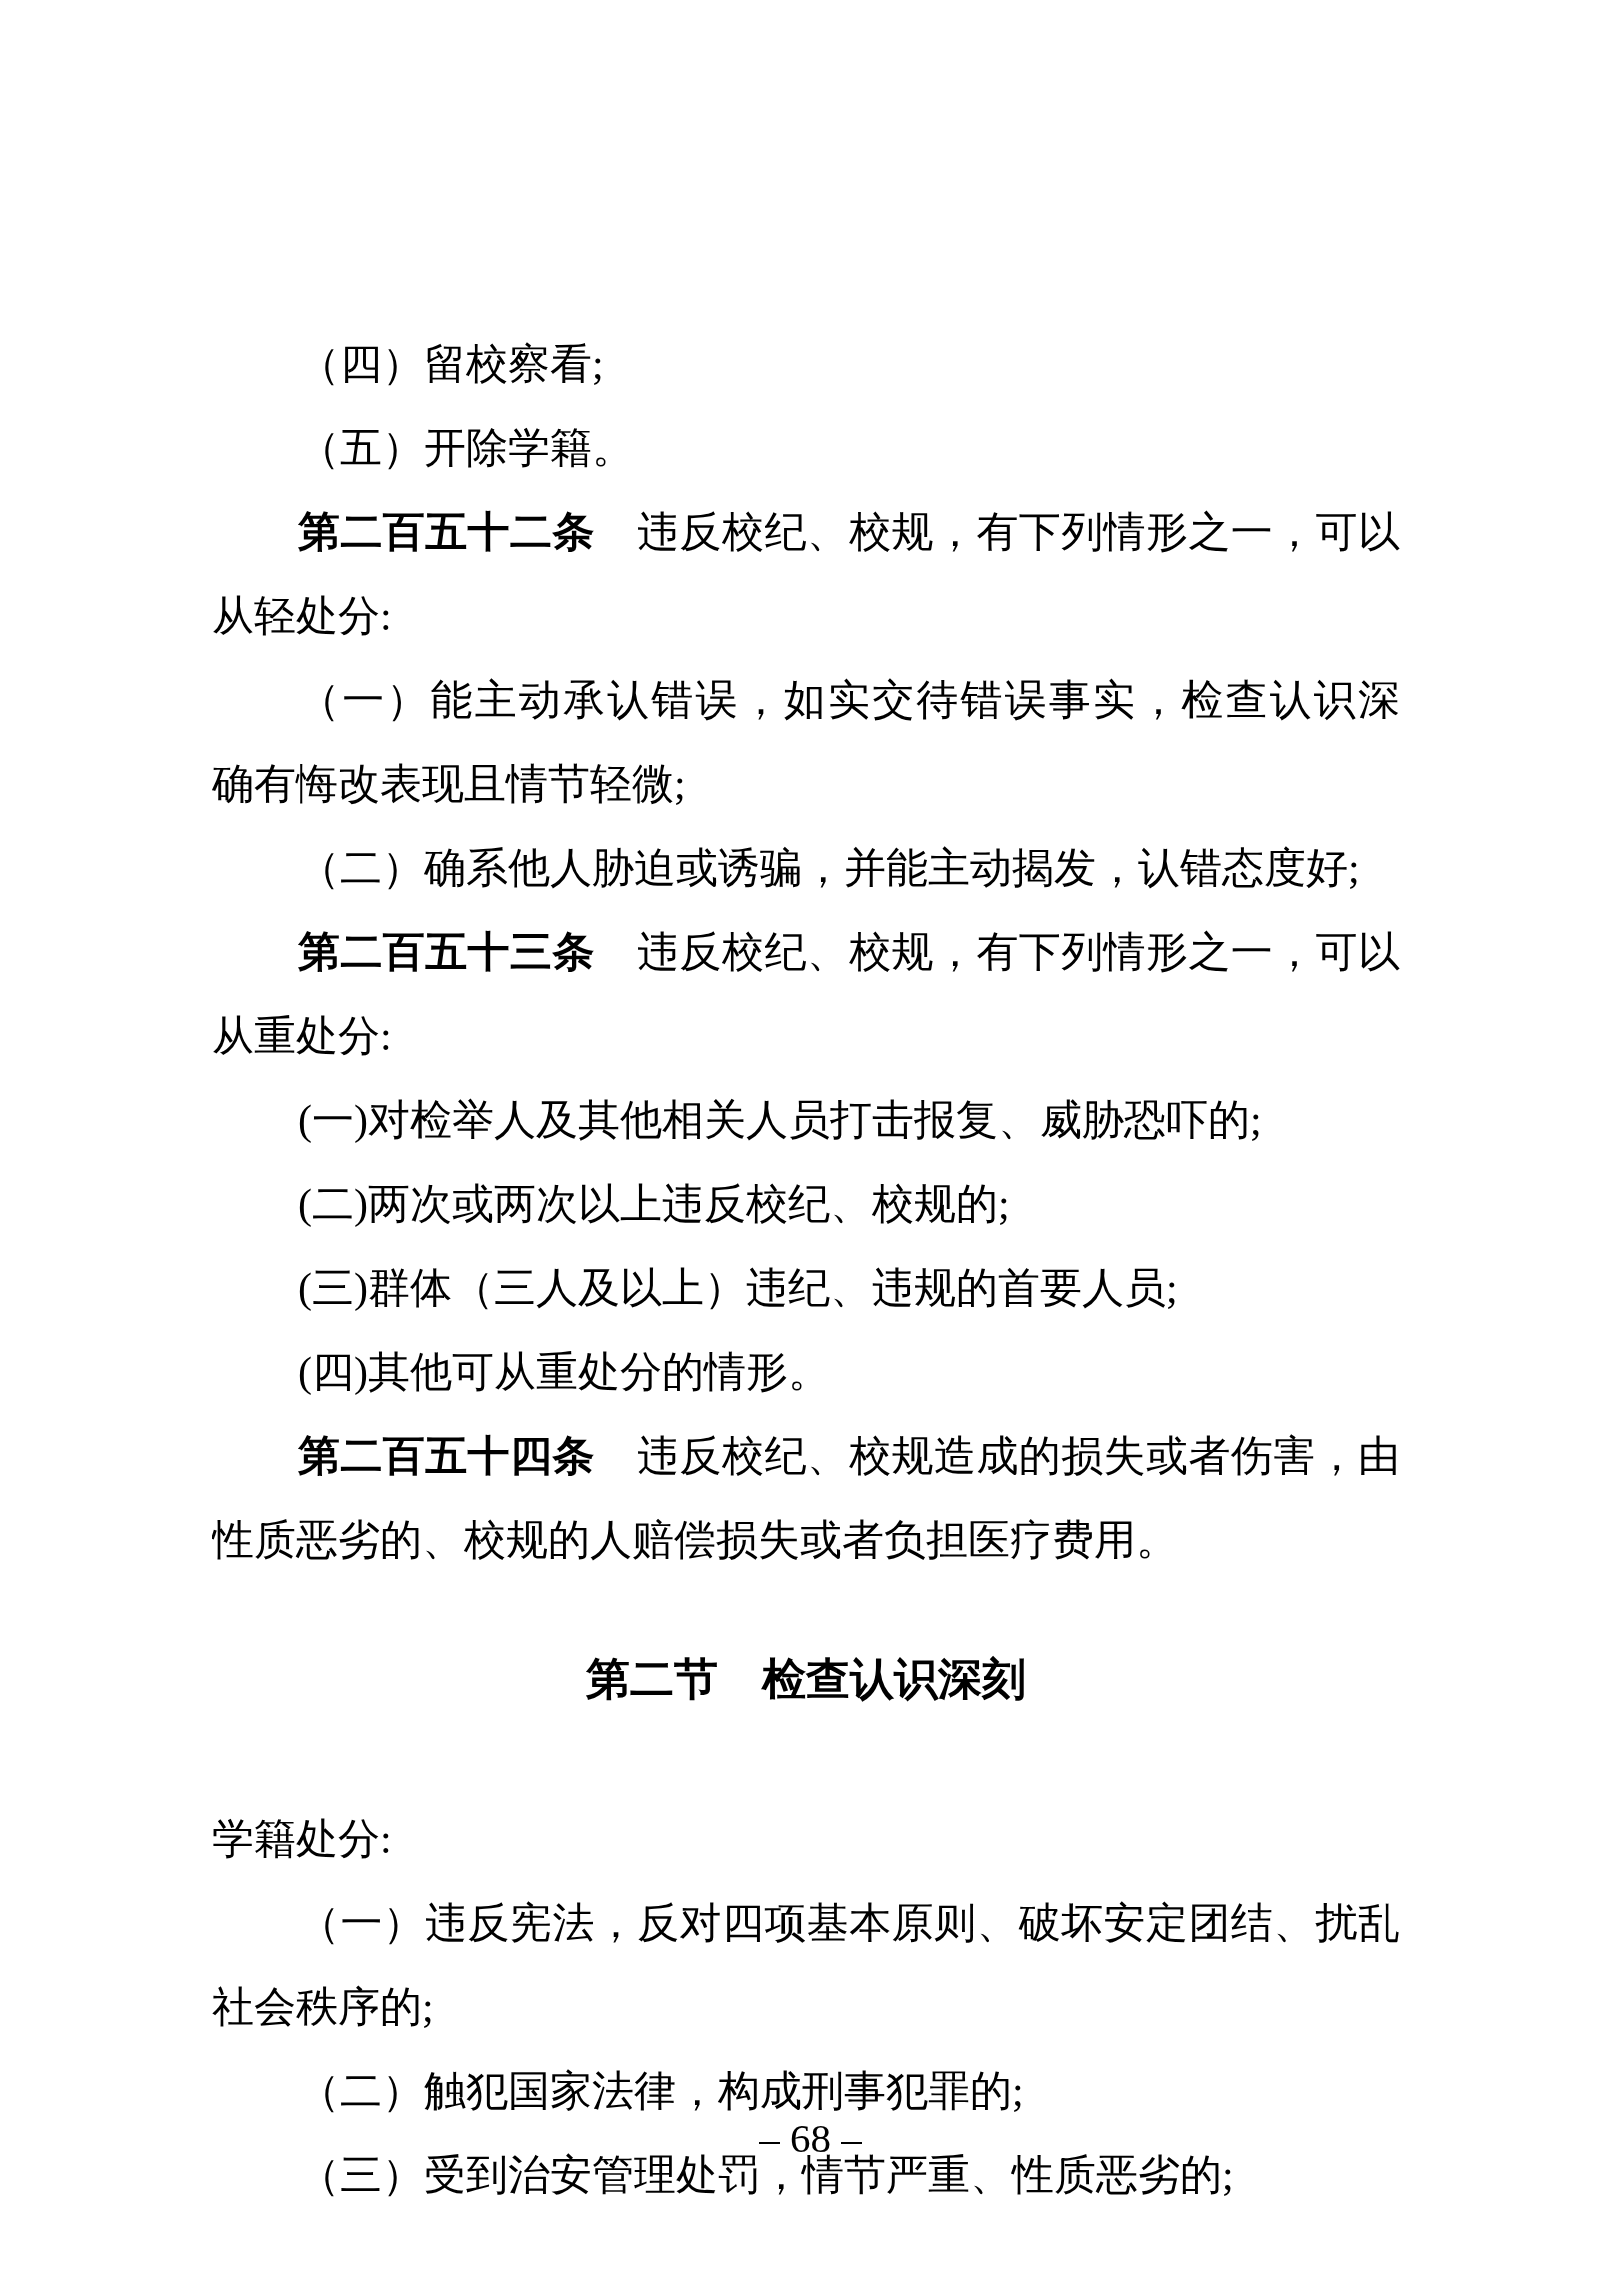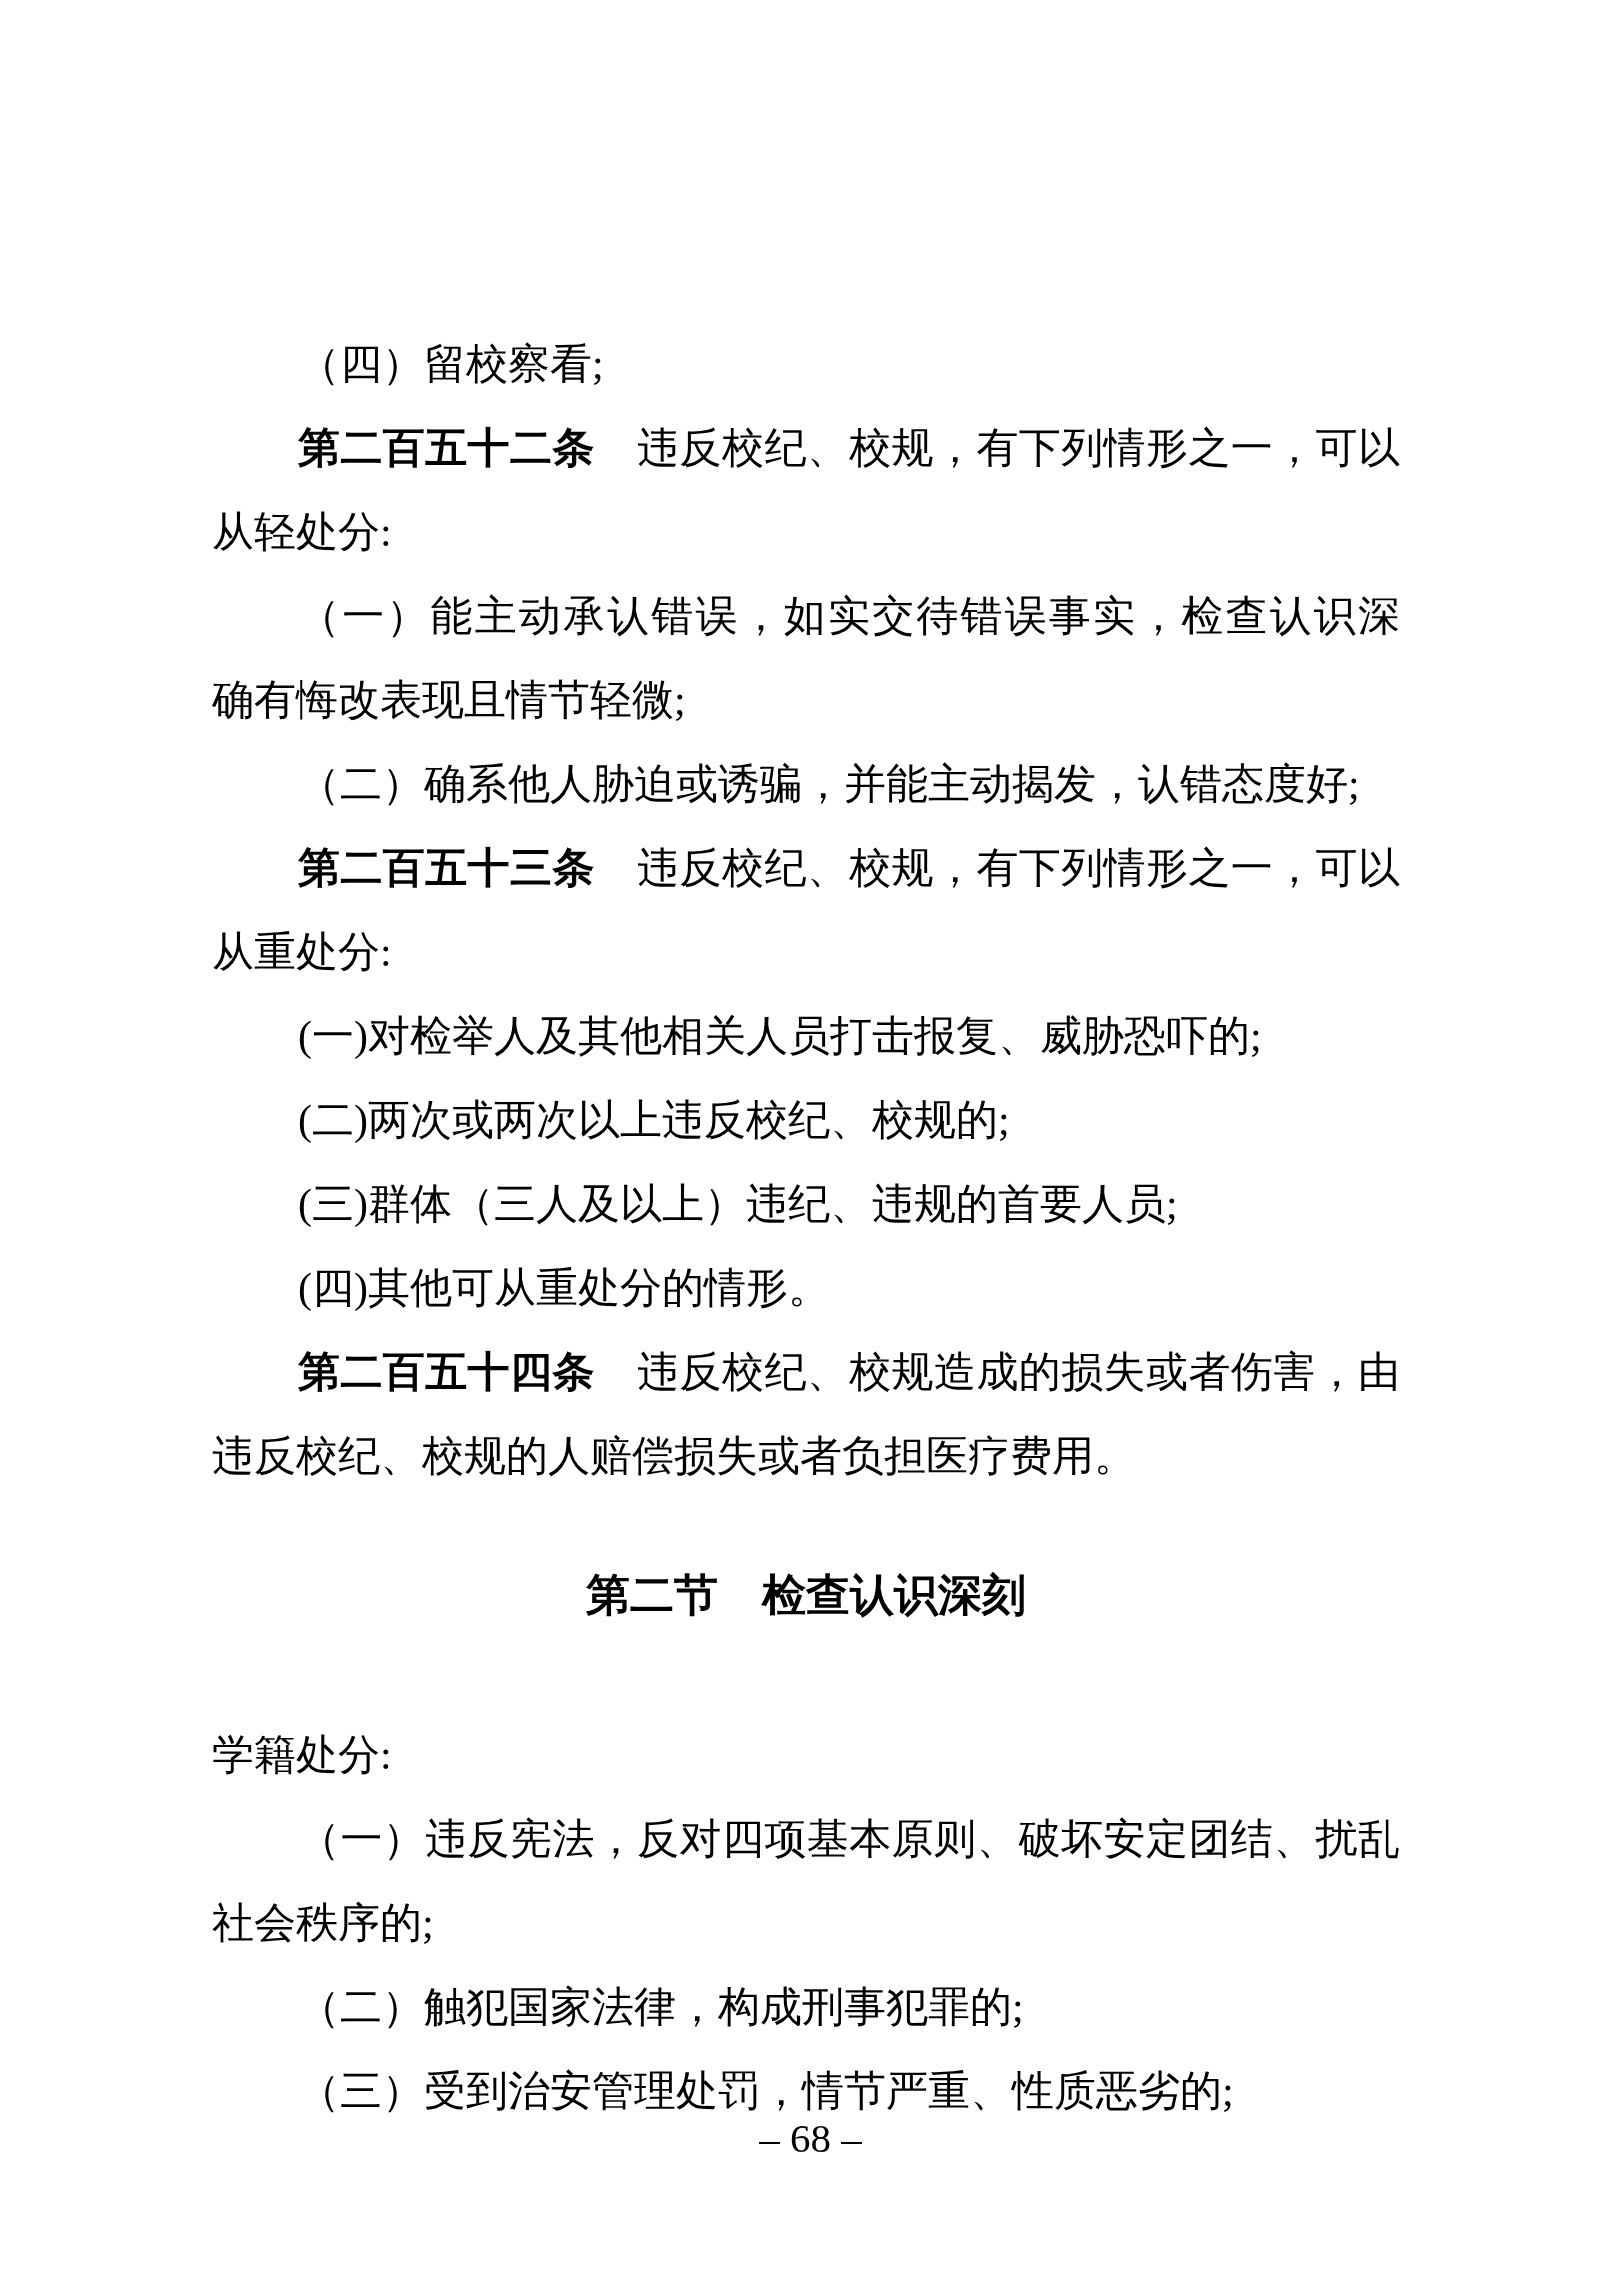--- a/index.html
+++ b/index.html
@@ -62,33 +62,34 @@
     font-size: 41px;
     color: #000000;
   }
 </style>
 </head>
 <body>
 
 <div class="page">
   <main class="content" id="doc-lines">
       <p class="line indent"><span>（四）留校察看;</span></p>
+      <p class="line indent"><span>（五）开除学籍。</span></p>
       <p class="line indent justify"><span class="bold">第二百五十二条</span><span>　违反校纪、校规，有下列情形之一，可以</span></p>
       <p class="line"><span>从轻处分:</span></p>
       <p class="line indent justify"><span>（一）能主动承认错误，如实交待错误事实，检查认识深刻，</span></p>
       <p class="line"><span>确有悔改表现且情节轻微;</span></p>
       <p class="line indent"><span>（二）确系他人胁迫或诱骗，并能主动揭发，认错态度好;</span></p>
       <p class="line indent justify"><span class="bold">第二百五十三条</span><span>　违反校纪、校规，有下列情形之一，可以</span></p>
       <p class="line"><span>从重处分:</span></p>
       <p class="line indent"><span>(一)对检举人及其他相关人员打击报复、威胁恐吓的;</span></p>
       <p class="line indent"><span>(二)两次或两次以上违反校纪、校规的;</span></p>
       <p class="line indent"><span>(三)群体（三人及以上）违纪、违规的首要人员;</span></p>
       <p class="line indent"><span>(四)其他可从重处分的情形。</span></p>
       <p class="line indent justify"><span class="bold">第二百五十四条</span><span>　违反校纪、校规造成的损失或者伤害，由</span></p>
-      <p class="line"><span>违反校纪、校规的人赔偿损失或者负担医疗费用。</span></p>
+      <p class="line"><span>性质恶劣的、校规的人赔偿损失或者负担医疗费用。</span></p>
       <h2 class="section-heading"><span class="bold">第二节　检查认识深刻</span></h2>
       <p class="line"><span>学籍处分:</span></p>
       <p class="line indent justify"><span>（一）违反宪法，反对四项基本原则、破坏安定团结、扰乱</span></p>
       <p class="line"><span>社会秩序的;</span></p>
       <p class="line indent"><span>（二）触犯国家法律，构成刑事犯罪的;</span></p>
       <p class="line indent"><span>（三）受到治安管理处罚，情节严重、性质恶劣的;</span></p>
     </main>
   <div class="footer">
     <span>– 68 –</span>
   </div>

